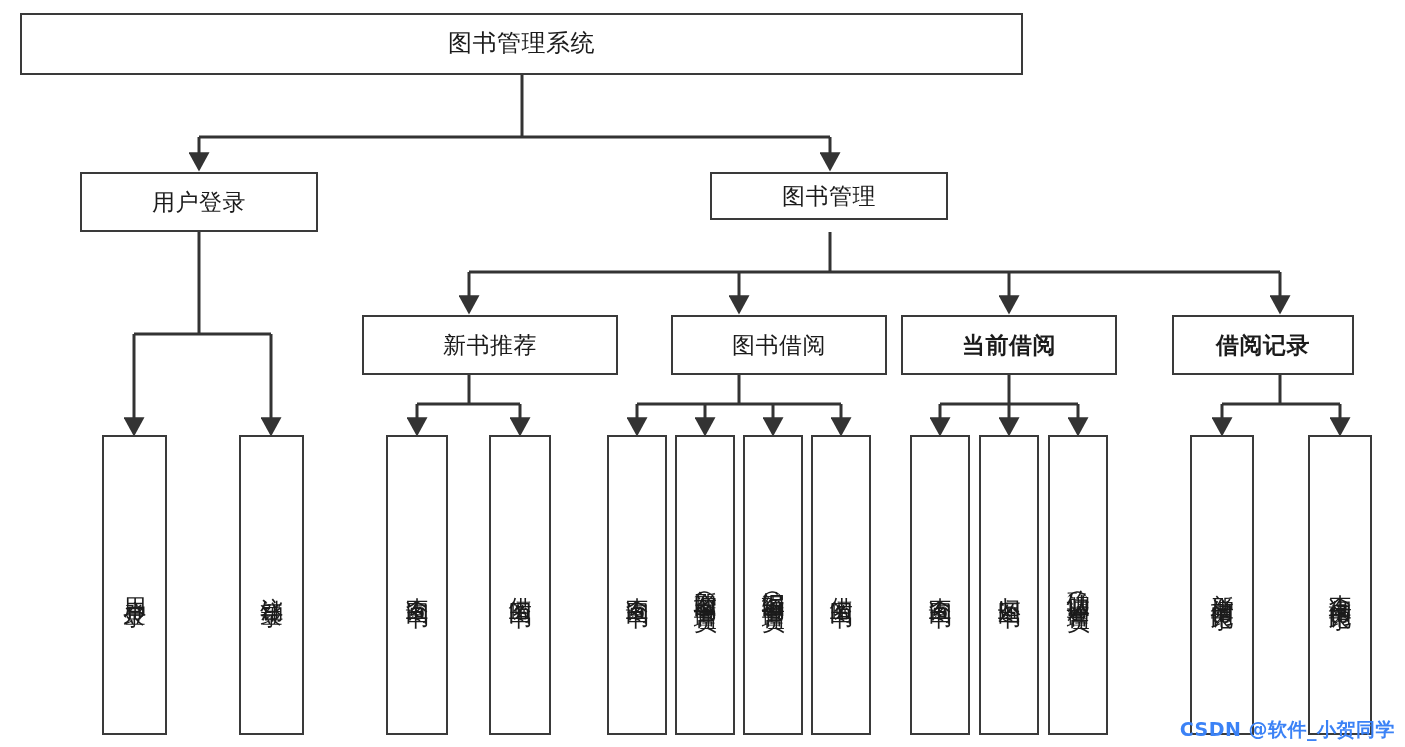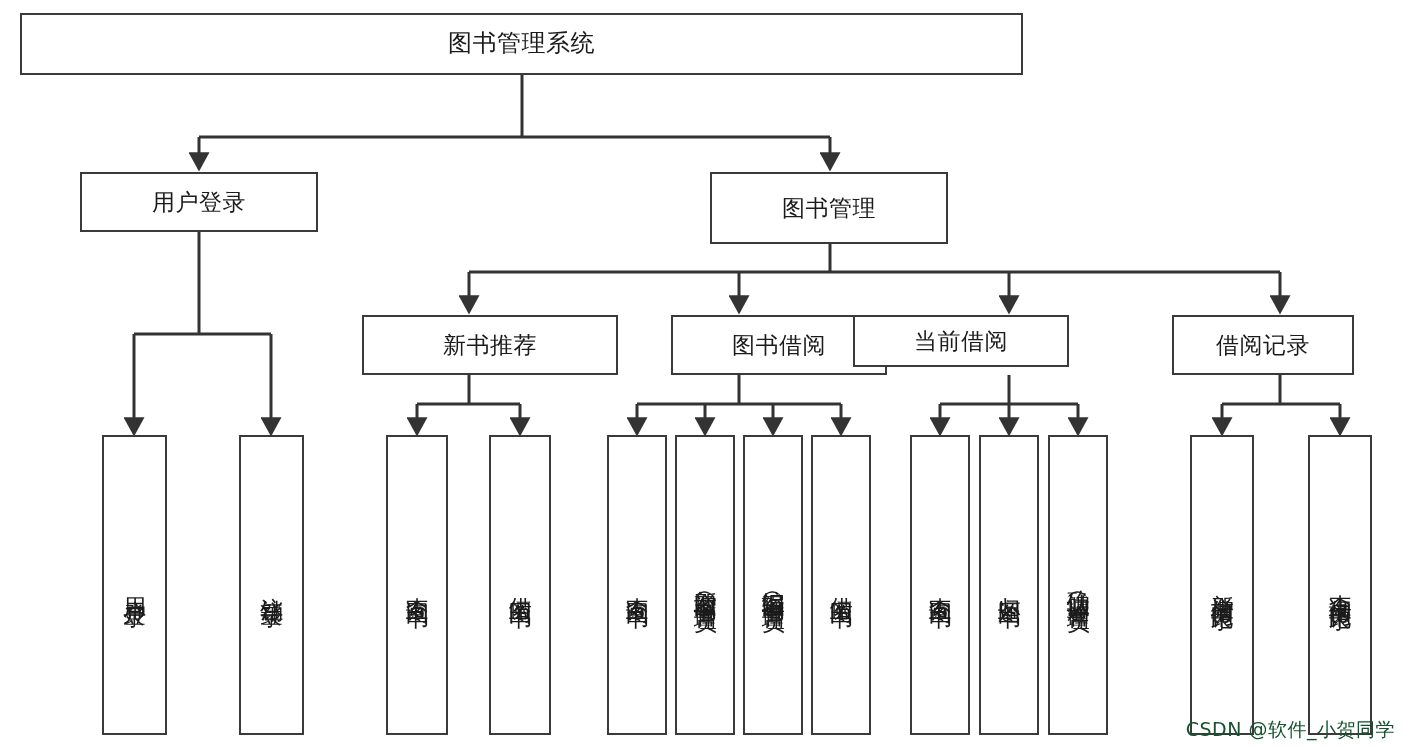--- a/index.html
+++ b/index.html
@@ -60,24 +60,25 @@
     max-height: 100%;
   }
   .node.root .node-label {
     font-size: 24px;
   }
   #watermark {
     position: absolute;
     right: 10px;
     bottom: 4px;
     font-size: 19px;
-    color: #14532d;
+    color: #3b82f6;
     letter-spacing: 0.5px;
     z-index: 5;
     white-space: nowrap;
+    font-weight: bold;
   }
 </style>
 </head>
 <body>
 
 <div id="diagram-root">
 
   <svg id="edge-layer" viewBox="0 0 1405 747" xmlns="http://www.w3.org/2000/svg">
     <defs>
       <marker id="arrow" viewBox="0 0 12 12" refX="9" refY="6" markerWidth="7" markerHeight="7" orient="auto-start-reverse">
@@ -128,34 +129,34 @@
     </g>
   </svg>
 
   <div class="node horizontal root" style="left:20px; top:13px; width:1003px; height:62px;">
     <span class="node-label">图书管理系统</span>
   </div>
 
   <div class="node horizontal" style="left:80px; top:172px; width:238px; height:60px;">
     <span class="node-label">用户登录</span>
   </div>
-  <div class="node horizontal" style="left:710px; top:172px; width:238px; height:72px;">
+  <div class="node horizontal" style="left:710px; top:172px; width:238px; height:48px;">
     <span class="node-label">图书管理</span>
   </div>
 
   <div class="node horizontal" style="left:362px; top:315px; width:256px; height:60px;">
     <span class="node-label">新书推荐</span>
   </div>
   <div class="node horizontal" style="left:632px; top:315px; width:216px; height:60px;margin-left:39px;">
     <span class="node-label">图书借阅</span>
   </div>
-  <div class="node horizontal" style="left:853px; top:315px; width:216px; height:52px;">
+  <div class="node horizontal" style="left:901px; top:315px; width:216px; height:60px;font-weight:bold;">
     <span class="node-label">当前借阅</span>
   </div>
-  <div class="node horizontal" style="left:1172px; top:315px; width:182px; height:60px;">
+  <div class="node horizontal" style="left:1172px; top:315px; width:182px; height:60px;font-weight:bold;">
     <span class="node-label">借阅记录</span>
   </div>
 
   <div class="node vertical" style="left:102px; top:435px; width:65px; height:300px;">
     <span class="node-label">用户登录</span>
   </div>
   <div class="node vertical" style="left:239px; top:435px; width:65px; height:300px;">
     <span class="node-label">注销登录</span>
   </div>
 

